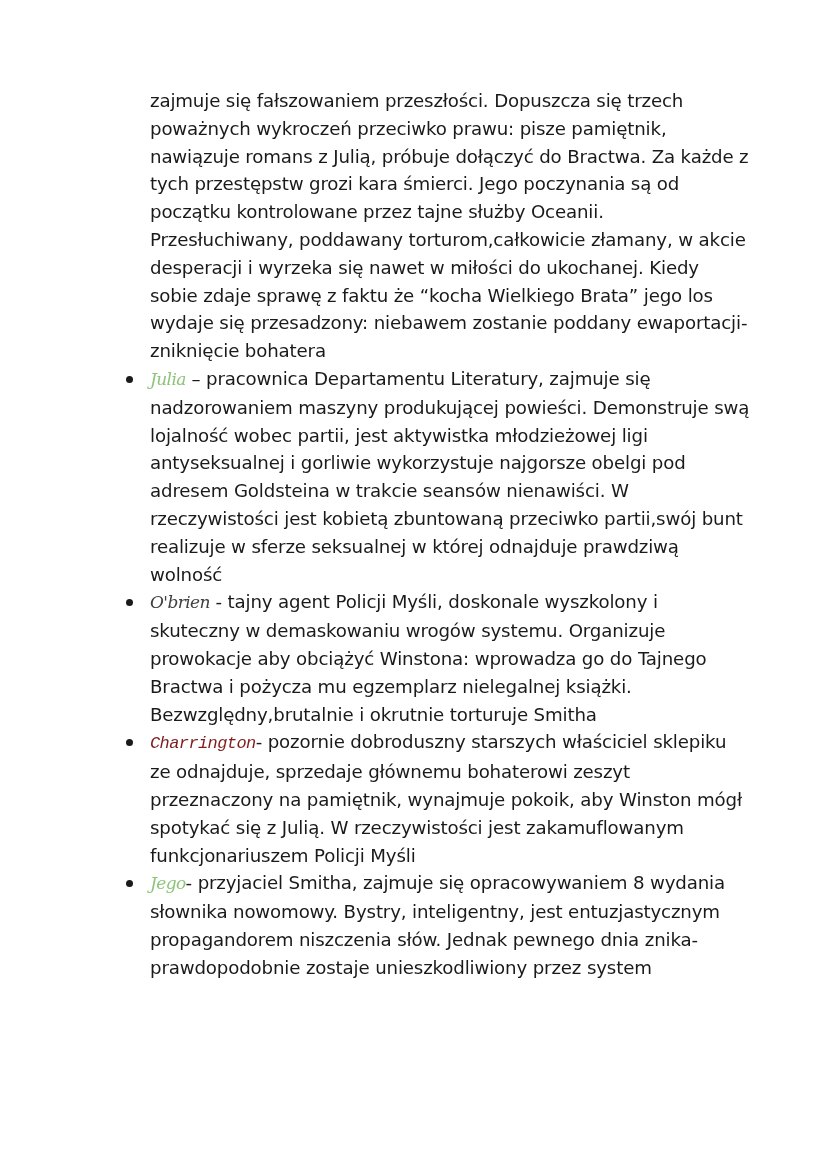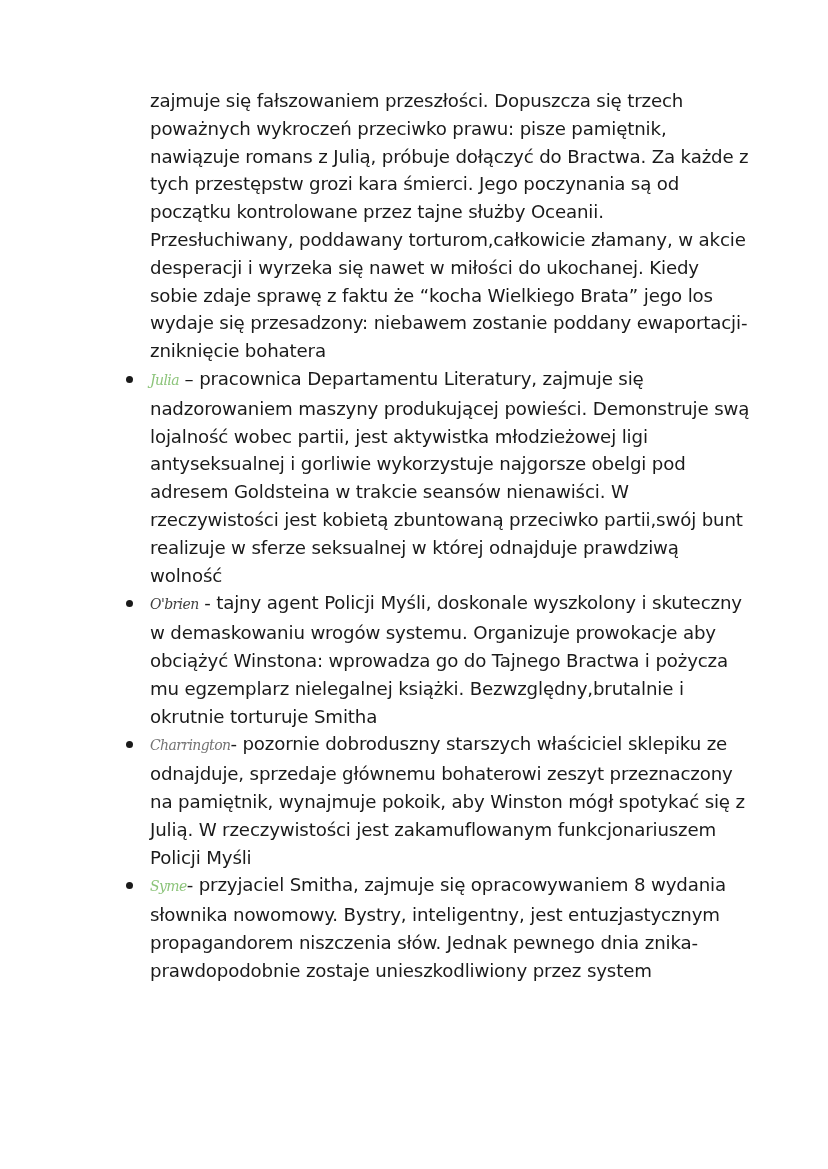--- a/index.html
+++ b/index.html
@@ -24,41 +24,41 @@
     top: 11px;
     width: 7px;
     height: 7px;
     border-radius: 50%;
     background: #1a1a1a;
   }
   .name {
     font-family: "DejaVu Serif", serif;
     font-style: italic;
     color: #8cc47a;
-    font-size: 14px;
+    font-size: 17px;
     letter-spacing: -0.6px;
   }
 </style>
 </head>
 <body>
 
 <div class="page">
   <p class="para">zajmuje się fałszowaniem przeszłości. Dopuszcza się trzech poważnych wykroczeń przeciwko prawu: pisze pamiętnik, nawiązuje romans z Julią, próbuje dołączyć do Bractwa. Za każde z tych przestępstw grozi kara śmierci. Jego poczynania są od początku kontrolowane przez tajne służby Oceanii. Przesłuchiwany, poddawany torturom,całkowicie złamany, w akcie desperacji i wyrzeka się nawet w miłości do ukochanej. Kiedy sobie zdaje sprawę z faktu że “kocha Wielkiego Brata” jego los wydaje się przesadzony: niebawem zostanie poddany ewaportacji-  zniknięcie bohatera</p>
 
   <ul class="list">
     <li class="item">
       <span class="bullet"></span>
       <span class="name" style="color: rgb(140, 196, 122);">Julia</span><span> – pracownica Departamentu Literatury, zajmuje się nadzorowaniem maszyny produkującej powieści. Demonstruje swą lojalność wobec partii, jest aktywistka młodzieżowej ligi antyseksualnej i gorliwie wykorzystuje najgorsze obelgi pod adresem Goldsteina w trakcie seansów nienawiści. W rzeczywistości jest kobietą zbuntowaną przeciwko partii,swój bunt realizuje w sferze seksualnej w której odnajduje prawdziwą wolność</span>
     </li>
     <li class="item">
       <span class="bullet"></span>
       <span class="name" style="color: #404040;">O'brien</span><span> - tajny agent Policji Myśli, doskonale wyszkolony i skuteczny w demaskowaniu wrogów systemu. Organizuje prowokacje aby obciążyć Winstona: wprowadza go do Tajnego Bractwa i pożycza mu egzemplarz nielegalnej książki. Bezwzględny,brutalnie i okrutnie torturuje Smitha</span>
     </li>
     <li class="item">
       <span class="bullet"></span>
-      <span class="name" style="color: #737373;">Charrington</span><span>- pozornie  dobroduszny starszych właściciel sklepiku ze odnajduje, sprzedaje głównemu bohaterowi zeszyt przeznaczony na pamiętnik, wynajmuje pokoik, aby Winston mógł spotykać się z Julią. W rzeczywistości jest zakamuflowanym funkcjonariuszem Policji Myśli</span>
+      <span class="name" style="color: #7f1d1d; font-family: Liberation Mono, monospace;">Charrington</span><span>- pozornie  dobroduszny starszych właściciel sklepiku ze odnajduje, sprzedaje głównemu bohaterowi zeszyt przeznaczony na pamiętnik, wynajmuje pokoik, aby Winston mógł spotykać się z Julią. W rzeczywistości jest zakamuflowanym funkcjonariuszem Policji Myśli</span>
     </li>
     <li class="item">
       <span class="bullet"></span>
-      <span class="name" style="color: rgb(140, 196, 122);">Syme</span><span>- przyjaciel Smitha, zajmuje się opracowywaniem 8 wydania słownika nowomowy. Bystry, inteligentny, jest entuzjastycznym propagandorem niszczenia słów. Jednak pewnego dnia znika- prawdopodobnie zostaje unieszkodliwiony przez system</span>
+      <span class="name" style="color: rgb(140, 196, 122);">Jego</span><span>- przyjaciel Smitha, zajmuje się opracowywaniem 8 wydania słownika nowomowy. Bystry, inteligentny, jest entuzjastycznym propagandorem niszczenia słów. Jednak pewnego dnia znika- prawdopodobnie zostaje unieszkodliwiony przez system</span>
     </li>
   </ul>
 </div>
 
 </body></html>

